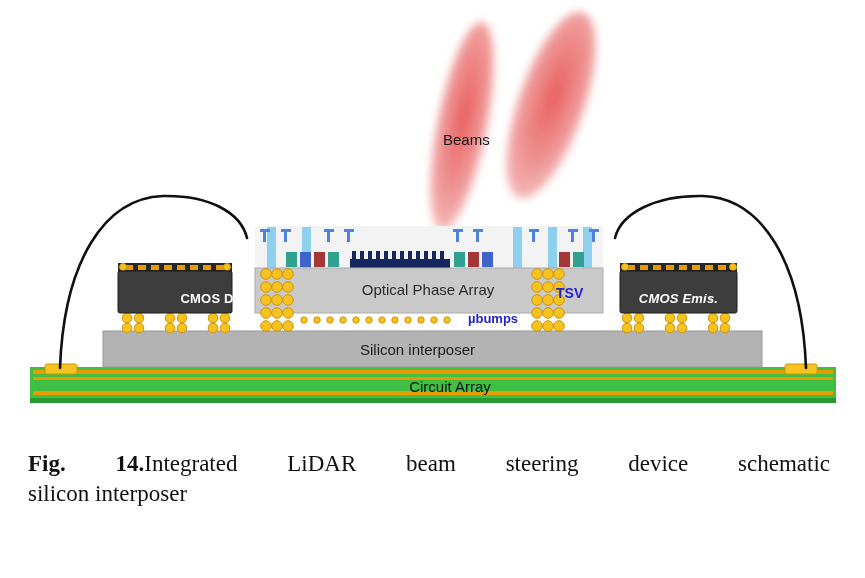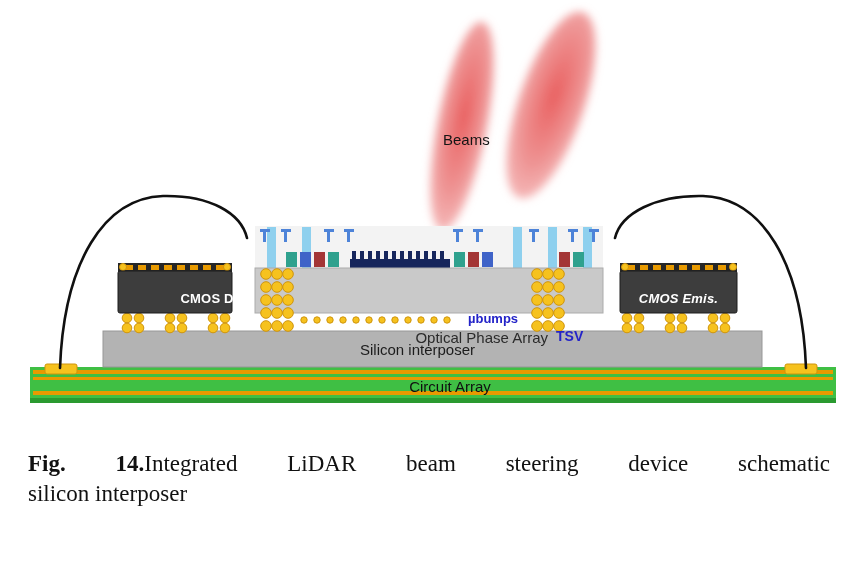--- a/index.html
+++ b/index.html
@@ -26,22 +26,22 @@
   .fill-blue { fill: var(--block-blue,#3f63c8); }
   .fill-red { fill: var(--block-red,#a33636); }
   .fill-glyph { fill: var(--glyph-blue,#4d83d8); }
   .wire { stroke: var(--wire-black,#101010); stroke-width:2.6; fill:none; stroke-linecap:round; }
   .beam-s1 { stop-color: var(--beam-core,#e96060); }
   .beam-s2 { stop-color: var(--beam-mid,#ee9292); }
   .beam-s3 { stop-color: var(--beam-edge,#f8caca); }
 
   .lbl { position:absolute; color:#1c1c1c; white-space:nowrap; }
   .lbl-beams { left:443px; top:131px; font-size:15px; color:#141414; }
-  .lbl-opa { left:308px; top:281px; width:240px; text-align:right; font-size:15px; color:#2b2b2b;margin-top:48px; }
-  .lbl-tsv { left:556px; top:285px; font-size:14px; font-weight:700; color:var(--label-blue,#2323c8);margin-top:43px; }
+  .lbl-opa { left:308px; top:281px; width:240px; text-align:center; font-size:15px; color:#2b2b2b; }
+  .lbl-tsv { left:556px; top:285px; font-size:14px; font-weight:700; color:var(--label-blue,#2323c8); }
   .lbl-ubumps { left:468px; top:311px; font-size:13px; font-weight:700; color:var(--label-blue,#2323c8); }
   .lbl-interposer { left:285px; top:341px; width:265px; text-align:center; font-size:15px; }
   .lbl-board { left:350px; top:378px; width:200px; text-align:center; font-size:15px; color:#101010; }
   .lbl-chip { position:absolute; top:291px; text-align:center; font-size:13px; font-weight:700; color:#ffffff; letter-spacing:0.2px; }
   .lbl-det { left:118px; width:114px;padding-left:40px; }
   .lbl-emis { left:620px; width:117px;font-style:italic; }
 
   .caption {
     position:absolute; left:28px; top:449px; width:802px;
     font-family:"Liberation Serif", serif; font-size:23px; color:#111;

